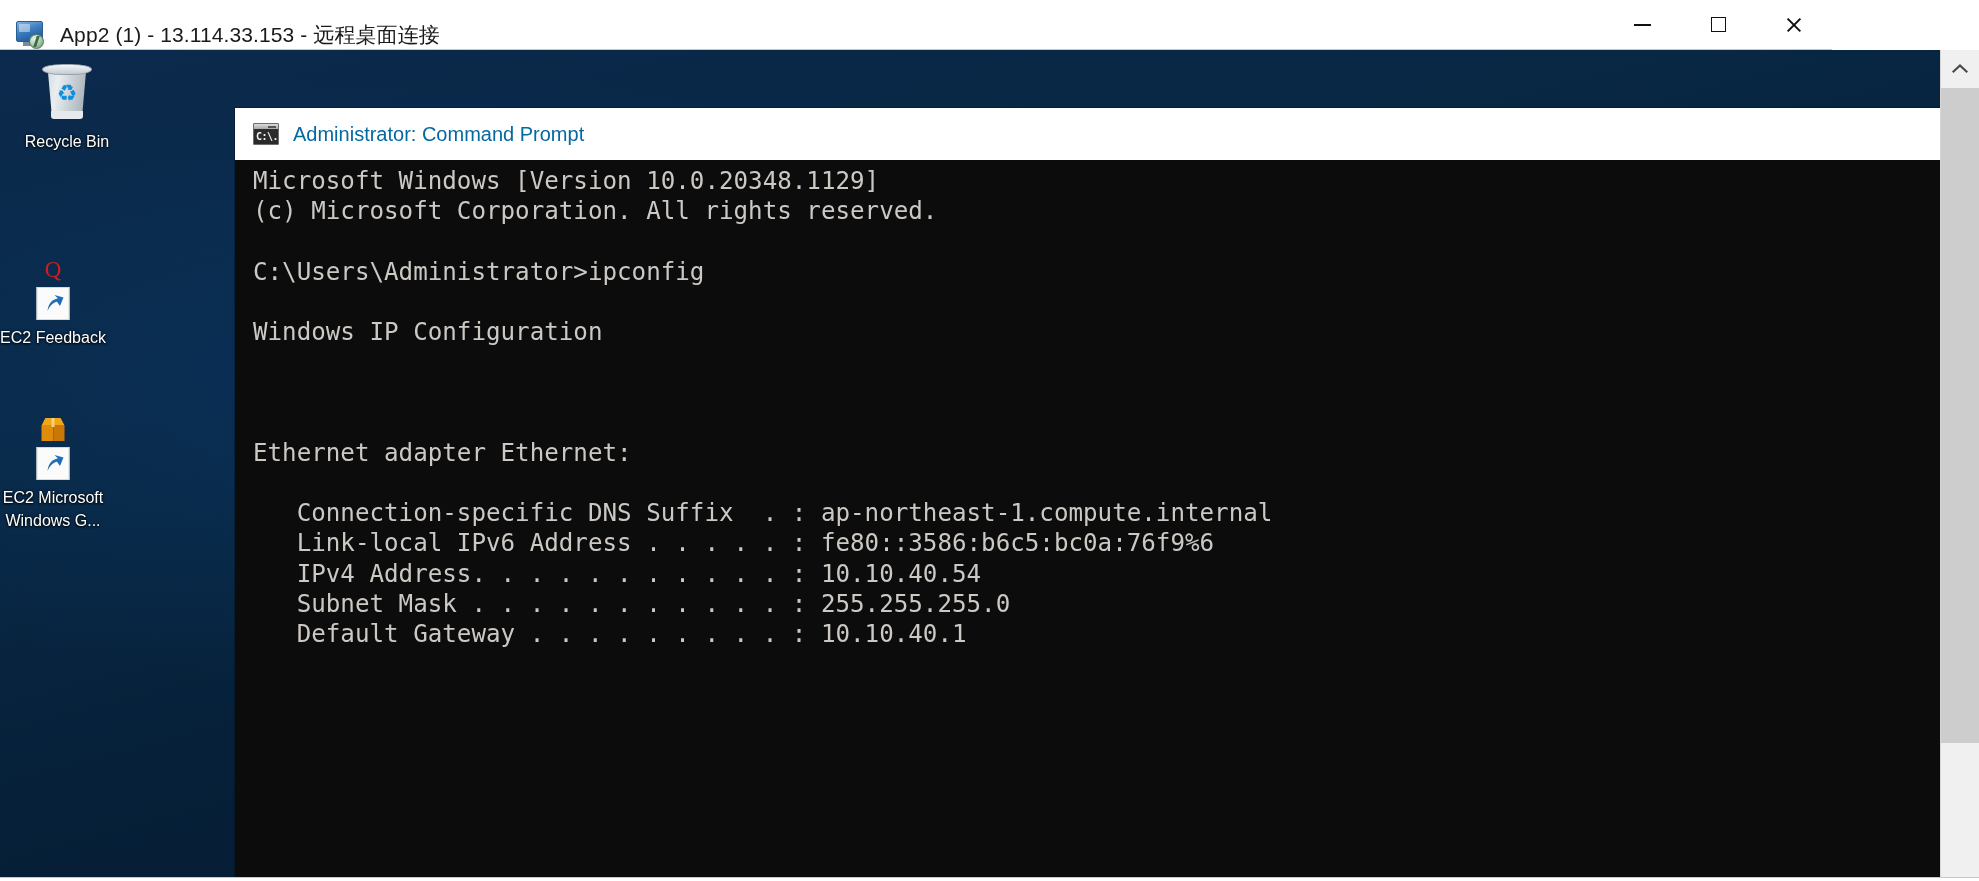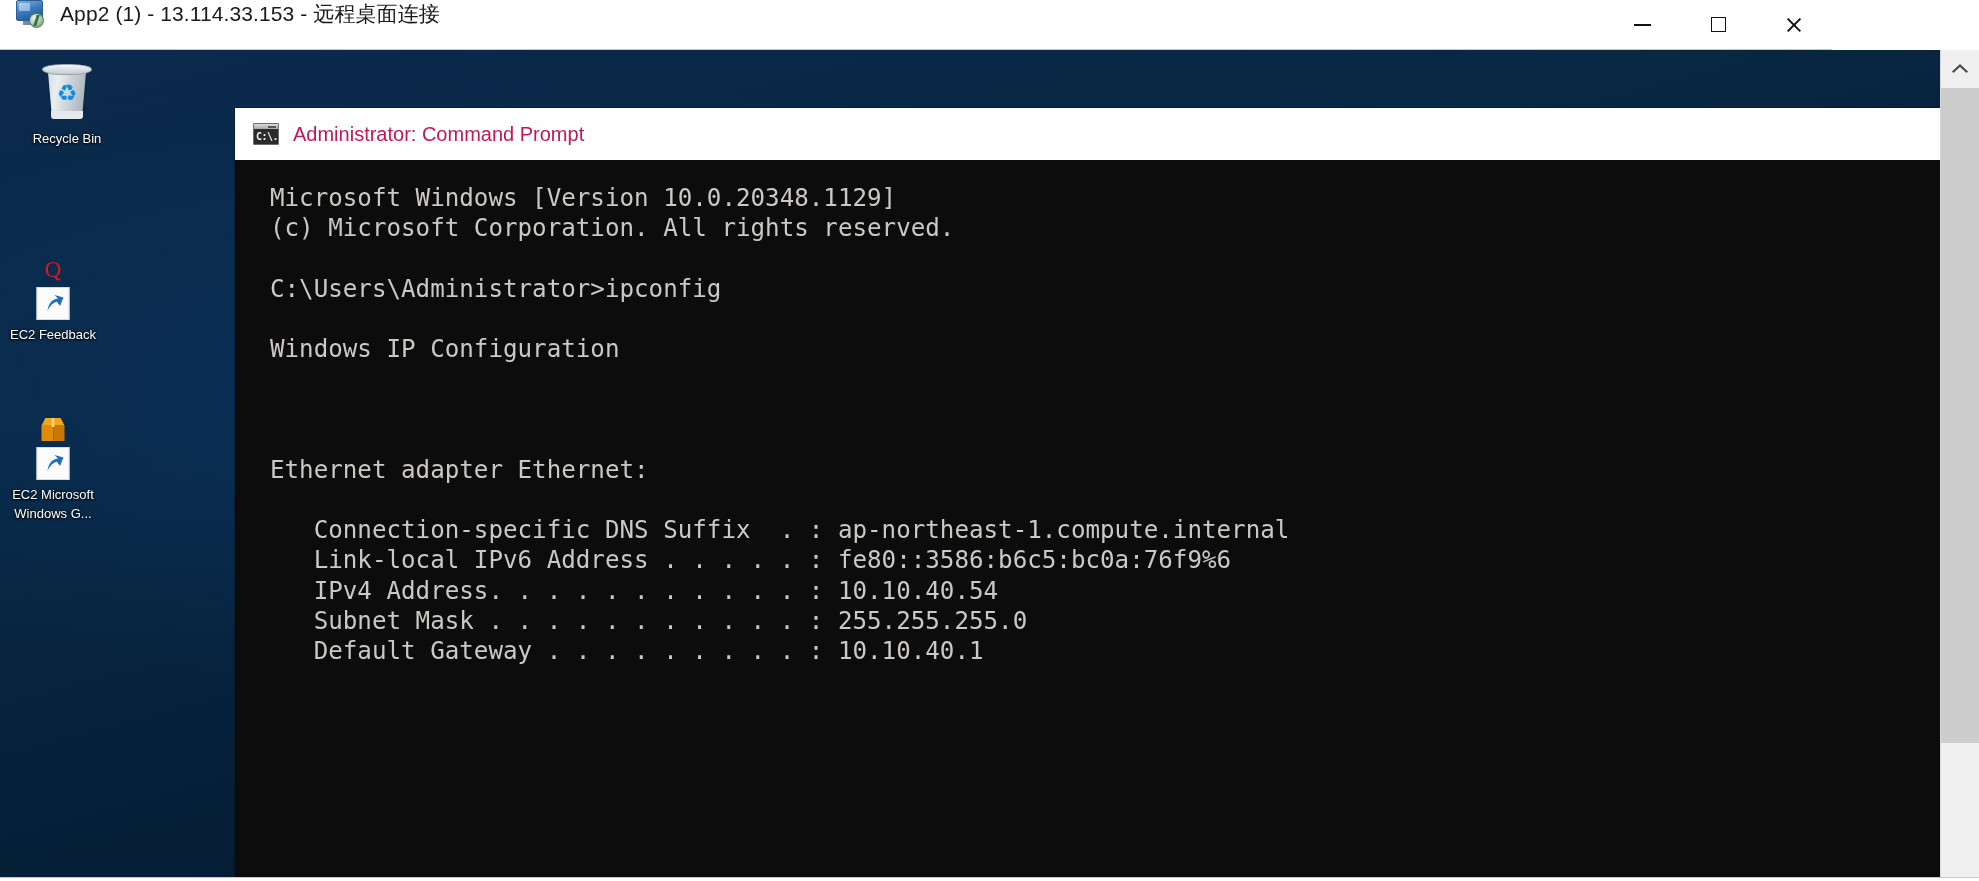--- a/index.html
+++ b/index.html
@@ -21,21 +21,21 @@
   }
 
   
   .rdp-titlebar {
     position: absolute;
     left: 0; top: 0;
     width: 1832px;
     height: 50px;
     background: #ffffff;
     display: flex;
-    align-items: flex-start;
+    align-items: flex-end;
     border-bottom: 1px solid #c8c8c8;
   }
   .rdp-app-icon {
     position: relative;
     width: 34px; height: 28px;
     margin-left: 14px;
     margin-right: 12px;
     flex: none;
   }
   .rdp-app-icon .monitor {
@@ -127,21 +127,21 @@
     position: absolute;
     width: 150px;
     display: flex;
     flex-direction: column;
     align-items: center;
     cursor: default;
     user-select: none;
   }
   .desk-icon .label {
     margin-top: 6px;
-    font-size: 13px;
+    font-size: 16px;
     color: #ffffff;
     text-align: center;
     line-height: 1.45;
     text-shadow: 0 1px 2px rgba(0,0,0,0.95), 0 0 3px rgba(0,0,0,0.85);
     font-family: "Liberation Sans", sans-serif;
     white-space: pre-line;
   }
 
   
   #icon-recycle { left: -8px; top: 12px; }
@@ -279,32 +279,32 @@
     width: 22px; height: 16px;
     color: #f2f2f2;
     font-family: "DejaVu Sans Mono", monospace;
     font-size: 10px;
     font-weight: bold;
     line-height: 16px;
     letter-spacing: -0.5px;
   }
   .cmd-title-text {
     font-size: 20px;
-    color: #be185d;
+    color: #0369a1;
     font-family: "Liberation Sans", sans-serif;
     white-space: nowrap;
   }
   .cmd-console {
     flex: 1 1 auto;
     background: #0c0c0c;
     padding: 6px 0 0 0;
     overflow: hidden;
   }
   .console-text {
-    margin: 17px;
+    margin: 0;
     padding: 0 0 0 18px;
     color: #ccc8c4;
     font-family: "DejaVu Sans Mono", monospace;
     font-size: 24.2px;
     line-height: 30.2px;
     letter-spacing: 0px;
     white-space: pre;
     font-weight: 400;
   }
   .console-cursor {

